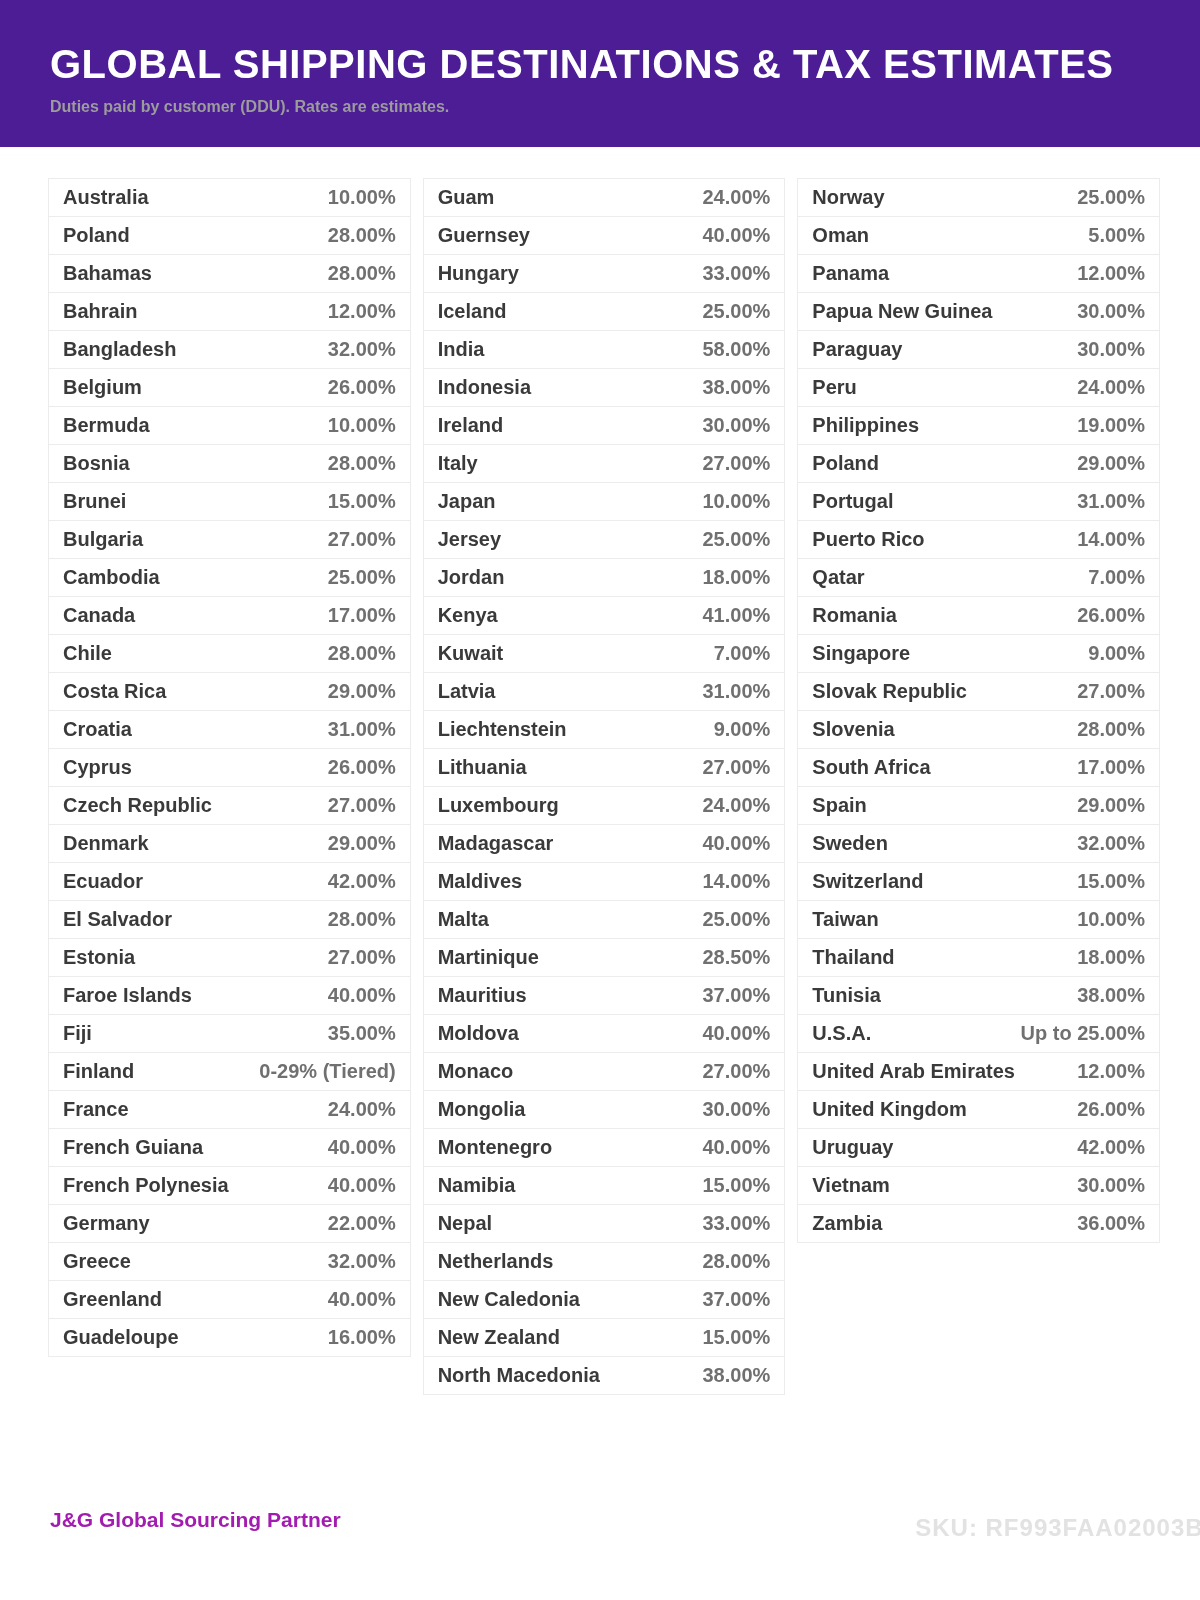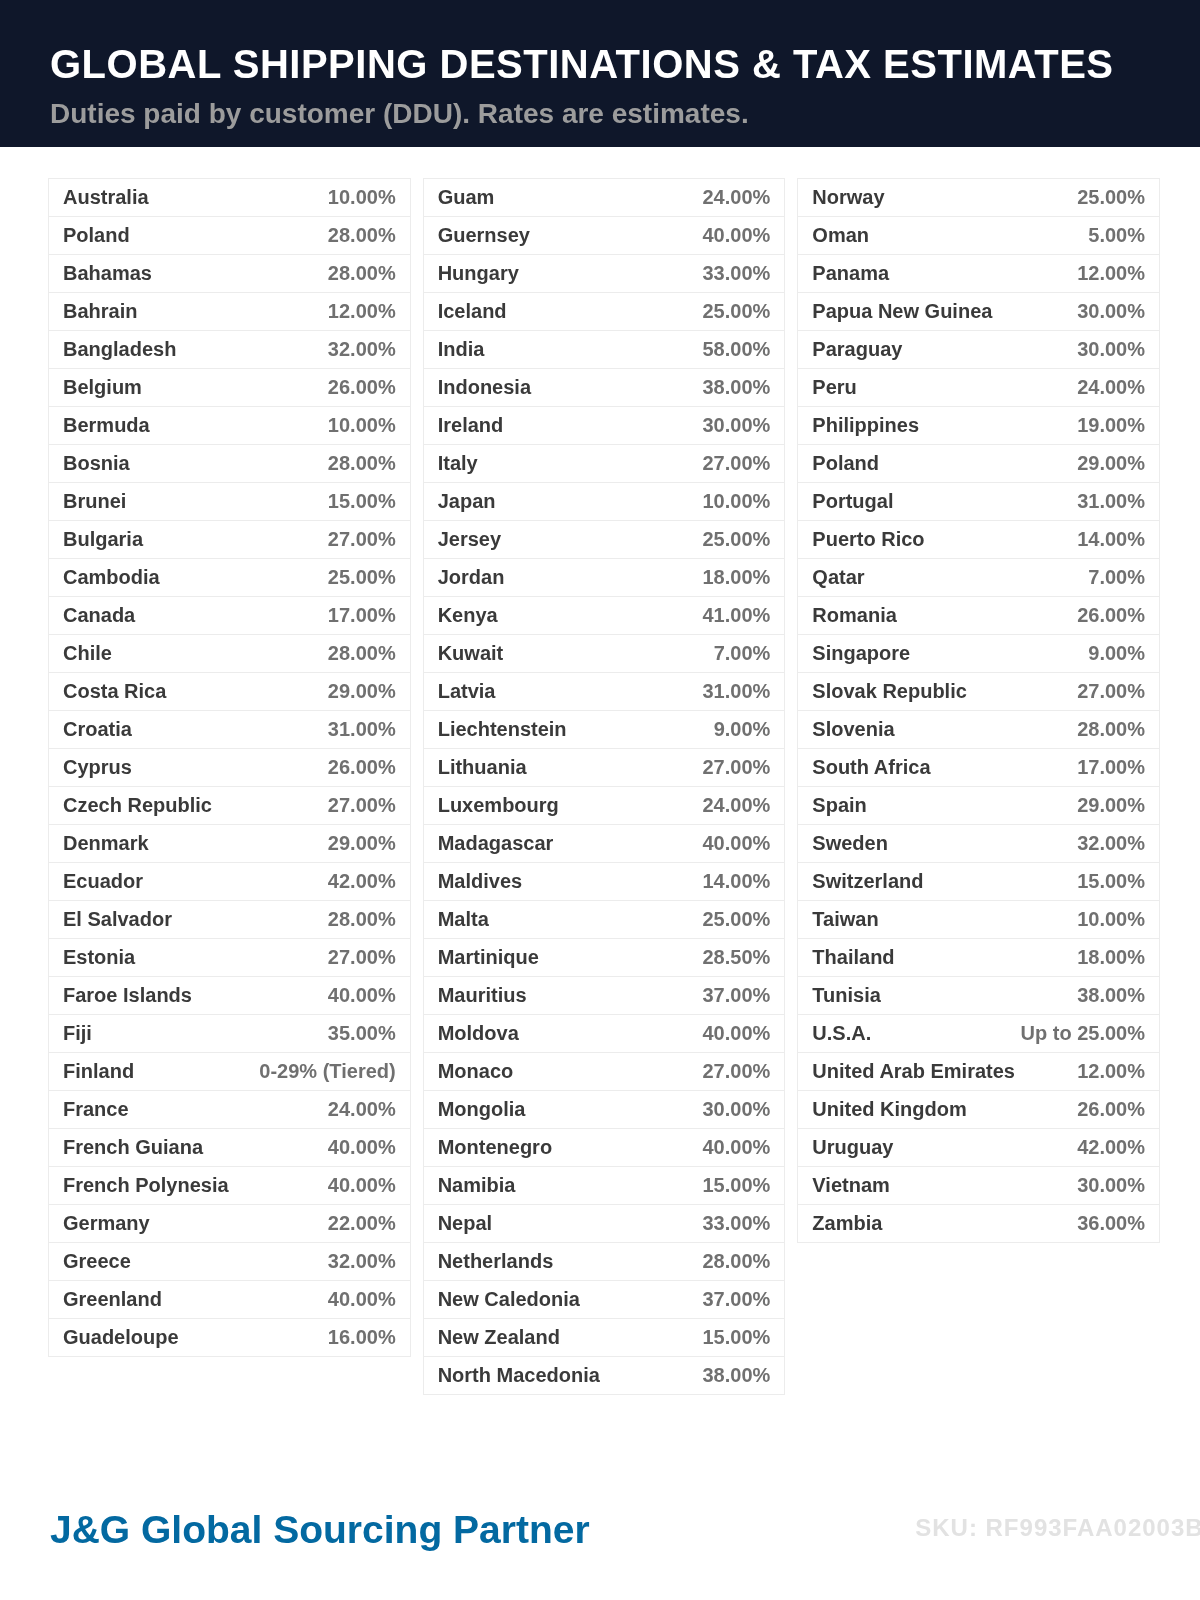--- a/index.html
+++ b/index.html
@@ -6,34 +6,34 @@
   html, body {
     width: 1200px; height: 1600px;
     background: #ffffff;
     font-family: "Liberation Sans", sans-serif;
     overflow: hidden;
     position: relative;
   }
   
   .header {
     width: 1200px; height: 147px;
-    background: #0f172a;
+    background: #4c1d95;
     padding: 42px 50px 0 50px;
   }
   .header h1 {
     color: #ffffff;
     font-size: 40px;
     font-weight: 700;
     letter-spacing: 0.5px;
     white-space: nowrap;
   }
   .header .subtitle {
     margin-top: 11px;
     color: #9c9c9c;
-    font-size: 28px;
+    font-size: 16px;
     font-weight: 700;
   }
   
   .rates {
     margin: 31px 40px 0 40px;
     display: flex;
     gap: 12px;
     align-items: flex-start;
     padding-left: 8px;
   }
@@ -58,23 +58,23 @@
   .rate {
     font-size: 20px;
     font-weight: 700;
     color: #707070;
     white-space: nowrap;
   }
   
   .brand {
     position: absolute;
     left: 50px; top: 1508px;
-    font-size: 39px;
-    font-weight: 700;
-    color: #0369a1;
+    font-size: 21px;
+    font-weight: 700;
+    color: #a21caf;
   }
   .sku {
     position: absolute;
     right: -18px; top: 1514px;
     font-size: 24px;
     font-weight: 700;
     color: #e2e2e2;
     letter-spacing: 1px;
     white-space: nowrap;
   }

